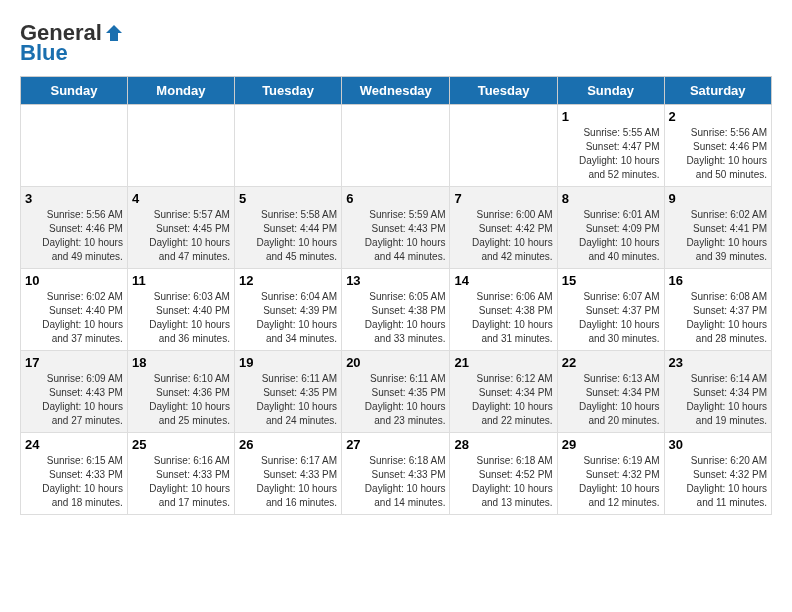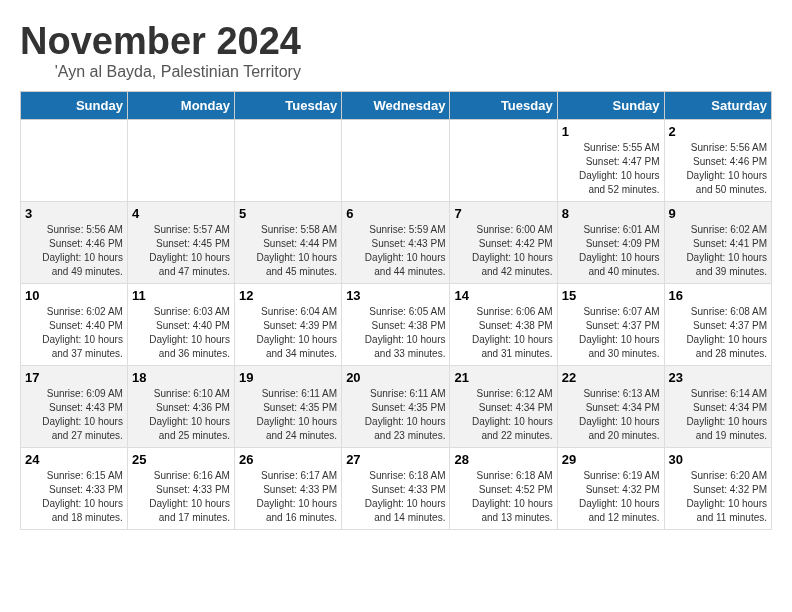--- a/index.html
+++ b/index.html
@@ -48,21 +48,21 @@
     }
     table {
       width: 100%;
       border-collapse: collapse;
       font-size: 11px;
     }
     thead tr th {
       background-color: #1a6faf;
       color: #fff;
       padding: 6px 4px;
-      text-align: right;
+      text-align: center;
       font-size: 13px;
       border: 1px solid #ccc;
     }
     tbody tr td {
       border: 1px solid #ddd;
       vertical-align: top;
       padding: 4px;
       height: 80px;
       width: 110px;
     }
@@ -85,23 +85,28 @@
       text-align: right;
     }
     .empty-cell {
       background-color: #fff;
     }
   </style>
 </head>
 <body>
 
 <div class="header">
-  <div class="title-block">
-    <div class="month-title">November 2024</div>
-    <div class="location-title">'Ayn al Bayda, Palestinian Territory</div>
+  <div class="logo">
+    <div class="logo-text">
+      <span class="logo-general">General</span>
+      <svg class="logo-icon" viewBox="0 0 20 20">
+        <polygon points="10,2 18,10 14,10 14,18 6,18 6,10 2,10" fill="#1a6faf"></polygon>
+      </svg>
+    </div>
+    <div style="font-size:22px;font-weight:bold;color:#1a6faf;margin-top:-6px;">Blue</div>
   </div>
 </div>
 
 <table>
   <thead>
     <tr id="header-row">
         <th>Sunday</th>
         <th>Monday</th>
         <th>Tuesday</th>
         <th>Wednesday</th>

